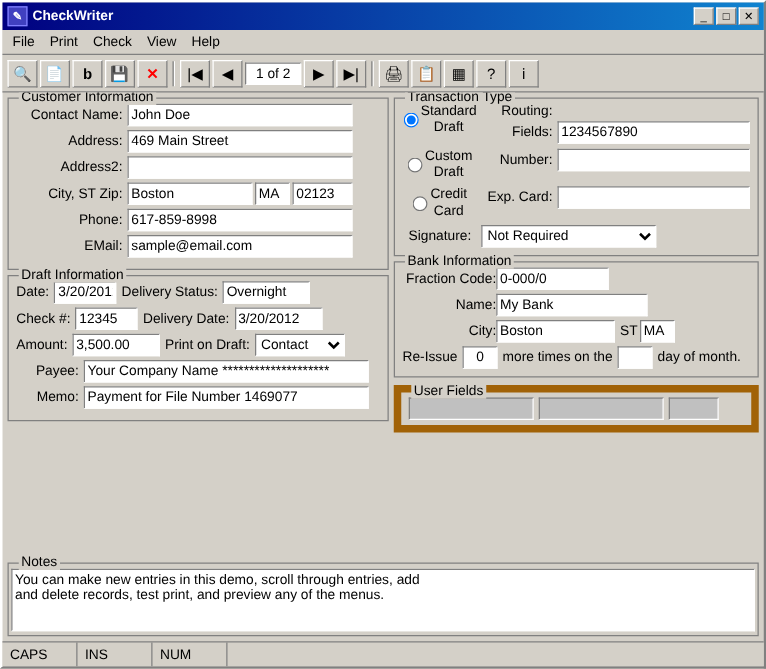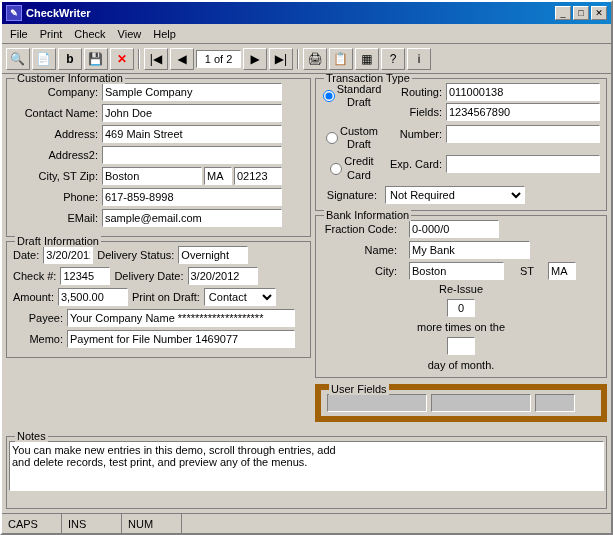--- a/index.html
+++ b/index.html
@@ -271,21 +271,21 @@
       font-size: 11px;
       padding: 1px 2px;
       flex: 1;
       font-family: 'MS Sans Serif', Arial, sans-serif;
     }
 
     .notes-box {
       border: 1px solid #808080;
       position: relative;
       background: #d4d0c8;
-      padding: 4px 2px 15px;
+      padding: 4px 2px 0;
     }
 
     .notes-title {
       position: absolute;
       top: -7px;
       left: 8px;
       background: #d4d0c8;
       padding: 0 2px;
       font-size: 11px;
     }
@@ -338,37 +338,36 @@
     .radio-row {
       display: flex;
       align-items: center;
       gap: 2px;
     }
 
     .bank-row {
       display: flex;
       align-items: center;
       margin-bottom: 3px;
-      gap: 12px;
+      gap: 0;
     }
 
     .bank-lbl {
       font-size: 11px;
       width: 75px;
       text-align: right;
       flex-shrink: 0;
     }
 
     .reissue-row {
       display: flex;
       align-items: center;
       font-size: 11px;
       gap: 4px;
       margin-top: 2px;
-      flex-direction: column;
     }
 
     .small-input {
       width: 28px;
       height: 18px;
       border: 1px solid;
       border-color: #808080 #ffffff #ffffff #808080;
       background: white;
       font-size: 11px;
       text-align: center;
@@ -459,24 +458,20 @@
   </div>
 
   <div class="main-content">
 
     <div class="left-panel">
 
       <div class="group-box">
         <span class="group-box-title">Customer Information</span>
 
         <div class="form-row">
-          <span class="form-label">Company:</span>
-          <input class="form-input full" type="text" value="Sample Company" style="">
-        </div>
-        <div class="form-row">
           <span class="form-label">Contact Name:</span>
           <input class="form-input full" type="text" value="John Doe" style="">
         </div>
         <div class="form-row">
           <span class="form-label">Address:</span>
           <input class="form-input full" type="text" value="469 Main Street" style="">
         </div>
         <div class="form-row">
           <span class="form-label">Address2:</span>
           <input class="form-input full" type="text" style="">
@@ -542,21 +537,20 @@
         <div class="radio-section">
           <div class="radio-label">
             <div class="radio-row">
               <input type="radio" name="txtype" checked="" style="">
               <span class="radio-name">Standard<br>Draft</span>
             </div>
           </div>
           <div class="radio-fields">
             <div class="field-row">
               <span class="field-lbl">Routing:</span>
-              <input class="field-input" type="text" value="011000138" style="">
             </div>
             <div class="field-row">
               <span class="field-lbl">Fields:</span>
               <input class="field-input" type="text" value="1234567890" style="">
             </div>
           </div>
         </div>
 
         <div class="radio-section">
           <div class="radio-label">

